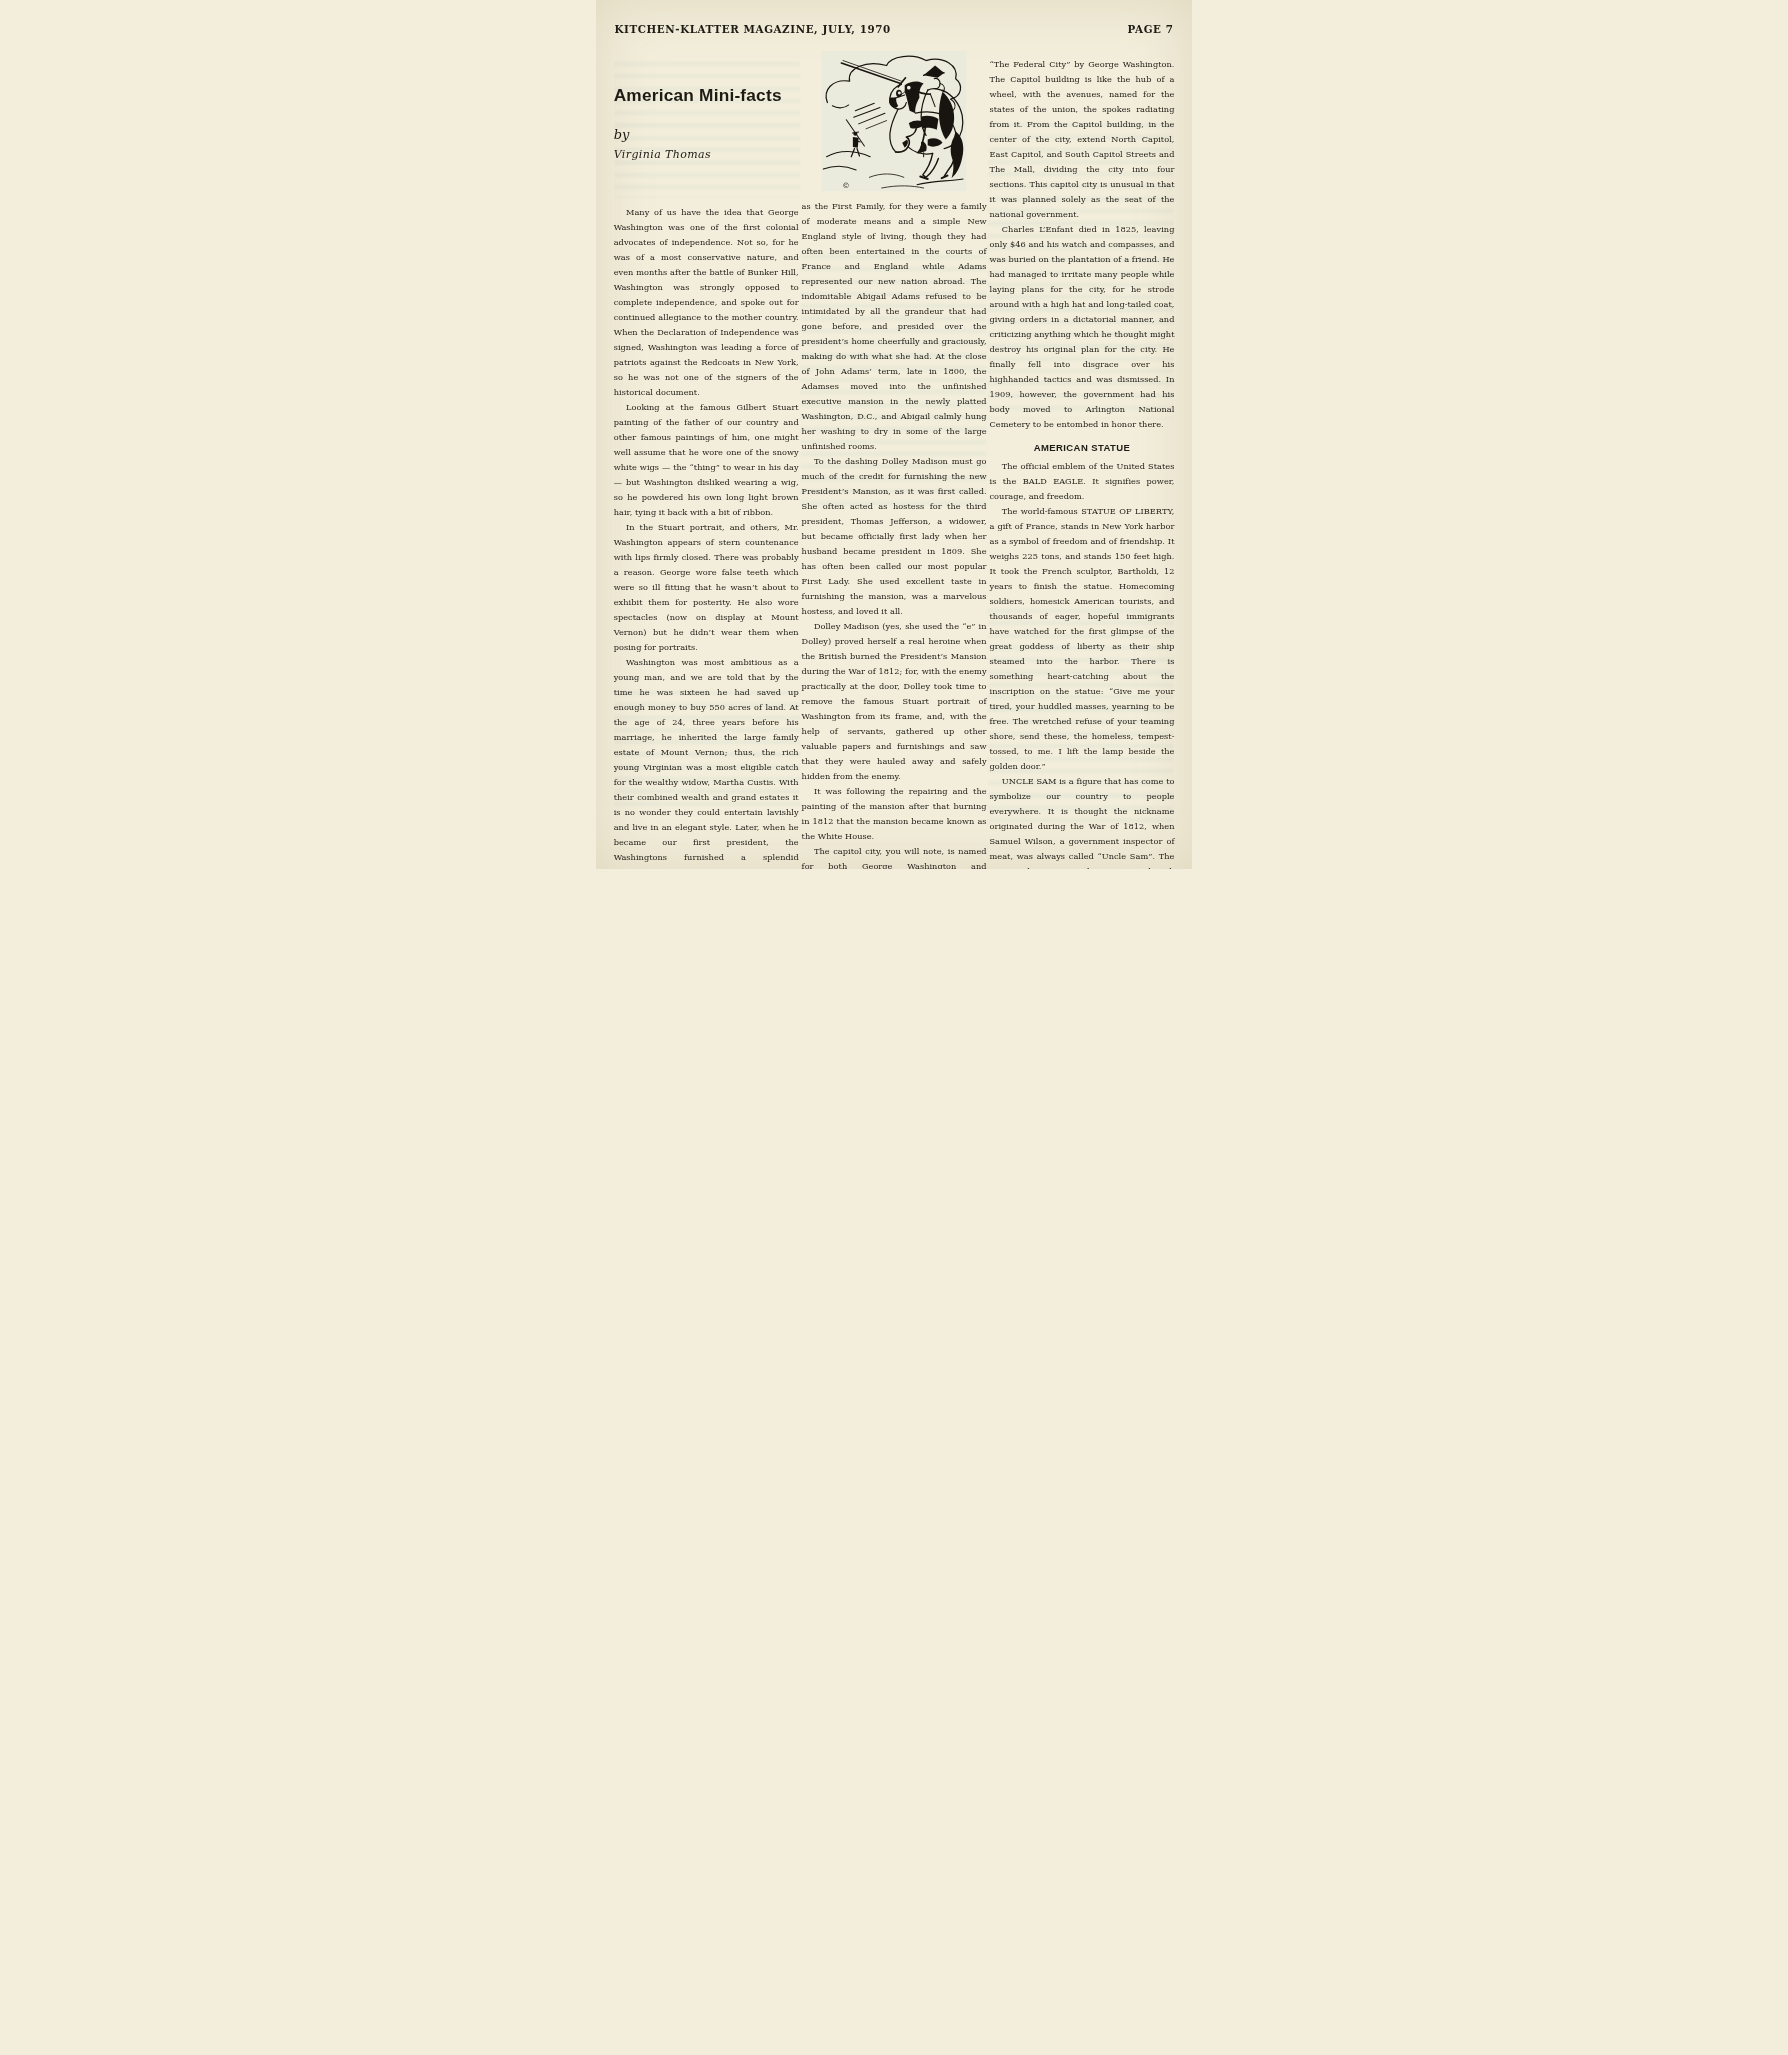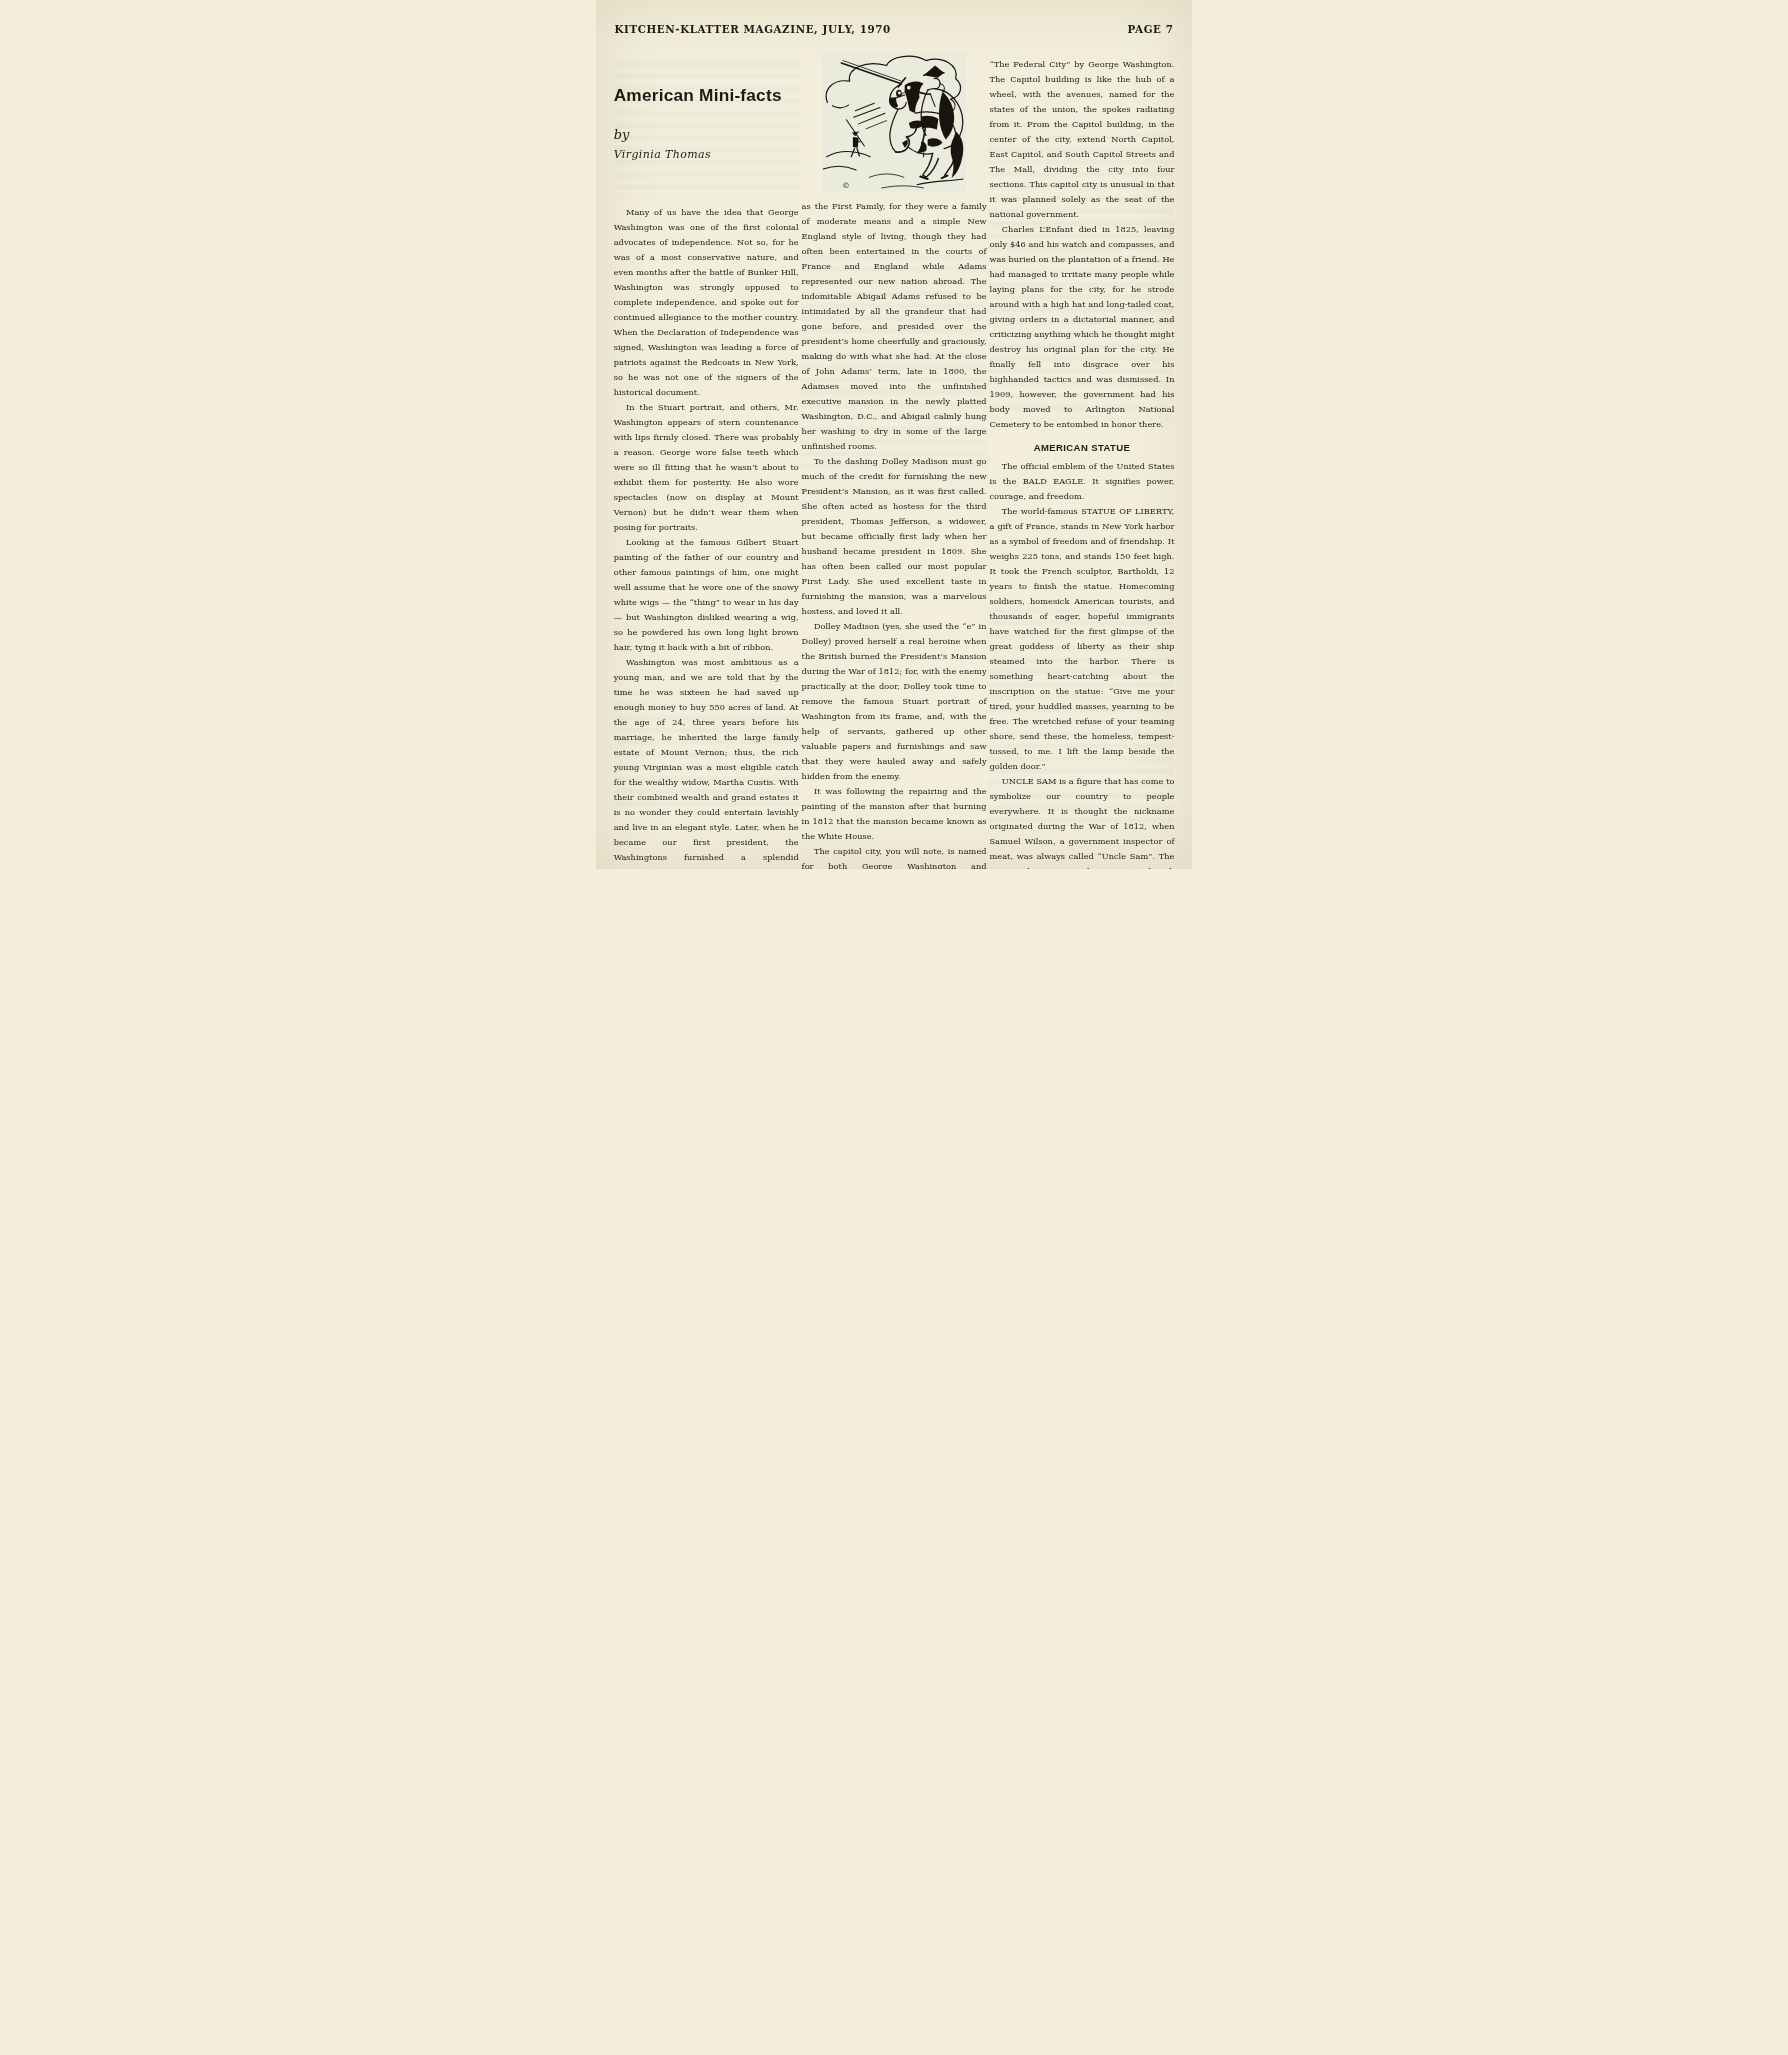--- a/index.html
+++ b/index.html
@@ -118,22 +118,22 @@
 
   <div class="content">
 
     <div class="col col1">
       <div class="title-block">
         <h1>American Mini-facts</h1>
         <div class="byline-by">by</div>
         <div class="byline-author">Virginia Thomas</div>
       </div>
       <p>Many of us have the idea that George Washington was one of the first colonial advocates of independence. Not so, for he was of a most conservative nature, and even months after the battle of Bunker Hill, Washington was strongly opposed to complete independence, and spoke out for continued allegiance to the mother country. When the Declaration of Independence was signed, Washington was leading a force of patriots against the Redcoats in New York, so he was not one of the signers of the historical document.</p>
+      <p>Looking at the famous Gilbert Stuart painting of the father of our country and other famous paintings of him, one might well assume that he wore one of the snowy white wigs — the “thing” to wear in his day — but Washington disliked wearing a wig, so he powdered his own long light brown hair, tying it back with a bit of ribbon.</p>
       <p>In the Stuart portrait, and others, Mr. Washington appears of stern countenance with lips firmly closed. There was probably a reason. George wore false teeth which were so ill fitting that he wasn’t about to exhibit them for posterity. He also wore spectacles (now on display at Mount Vernon) but he didn’t wear them when posing for portraits.</p>
-      <p>Looking at the famous Gilbert Stuart painting of the father of our country and other famous paintings of him, one might well assume that he wore one of the snowy white wigs — the “thing” to wear in his day — but Washington disliked wearing a wig, so he powdered his own long light brown hair, tying it back with a bit of ribbon.</p>
       <p>Washington was most ambitious as a young man, and we are told that by the time he was sixteen he had saved up enough money to buy 550 acres of land. At the age of 24, three years before his marriage, he inherited the large family estate of Mount Vernon; thus, the rich young Virginian was a most eligible catch for the wealthy widow, Martha Custis. With their combined wealth and grand estates it is no wonder they could entertain lavishly and live in an elegant style. Later, when he became our first president, the Washingtons furnished a splendid president’s home in Philadelphia and later in New York City, and graciously entertained a stream of famous and important guests and friends. Martha rode about the city in a splendid coach drawn by the finest matched horses, always a gracious and dignified First Lady.</p>
       <p>This made it a bit difficult for the Adamses who followed the Washingtons</p>
     </div>
 
     <div class="col col2">
       <figure class="illustration">
         <svg viewBox="0 0 360 350" width="148" height="144" xmlns="http://www.w3.org/2000/svg">
           <rect x="4" y="4" width="352" height="342" fill="#e6e9df" opacity="0.55"></rect>
           <g stroke="#181510" fill="none" stroke-width="3" stroke-linecap="round" stroke-linejoin="round">
 

